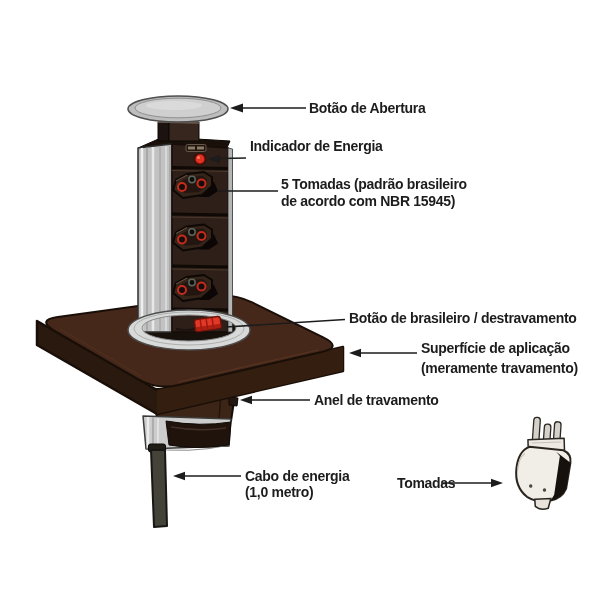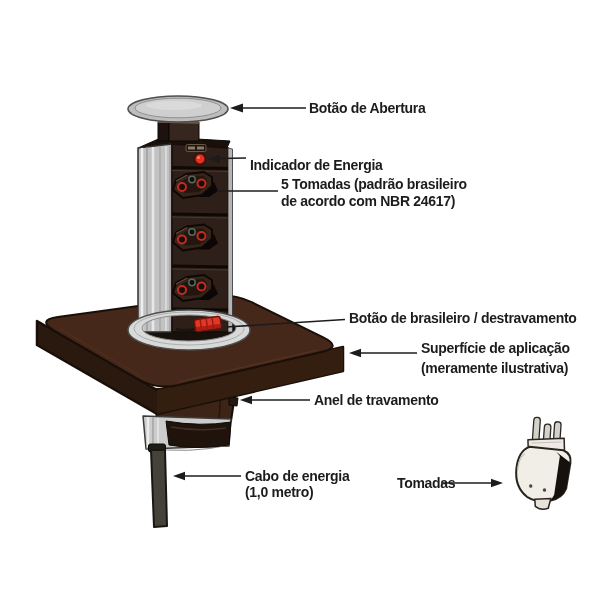--- a/index.html
+++ b/index.html
@@ -167,25 +167,25 @@
       </g>
       <g>
         <line x1="441" y1="483" x2="491" y2="483"></line>
         <polygon points="503,483 491,478.8 491,487.2" stroke="none"></polygon>
       </g>
     </g>
   </svg>
 
   <div>
     <div class="lbl" style="left:309px;top:108px">Botão de Abertura</div>
-    <div class="lbl" style="left:250px;top:165px">Indicador de Energia</div>
+    <div class="lbl" style="left:250px;top:146px">Indicador de Energia</div>
     <div class="lbl" style="left:281px;top:184px">5 Tomadas (padrão brasileiro</div>
-    <div class="lbl" style="left:281px;top:201px">de acordo com NBR 24617)</div>
+    <div class="lbl" style="left:281px;top:201px">de acordo com NBR 15945)</div>
     <div class="lbl" style="left:349px;top:318px">Botão de brasileiro / destravamento</div>
     <div class="lbl" style="left:421px;top:348px">Superfície de aplicação</div>
-    <div class="lbl" style="left:421px;top:368px">(meramente ilustrativa)</div>
+    <div class="lbl" style="left:421px;top:368px">(meramente travamento)</div>
     <div class="lbl" style="left:314px;top:400px">Anel de travamento</div>
     <div class="lbl" style="left:245px;top:476px">Cabo de energia</div>
     <div class="lbl" style="left:245px;top:492px">(1,0 metro)</div>
     <div class="lbl" style="left:397px;top:483px">Tomadas</div>
   </div>
 
 </div>
 
 </body></html>

